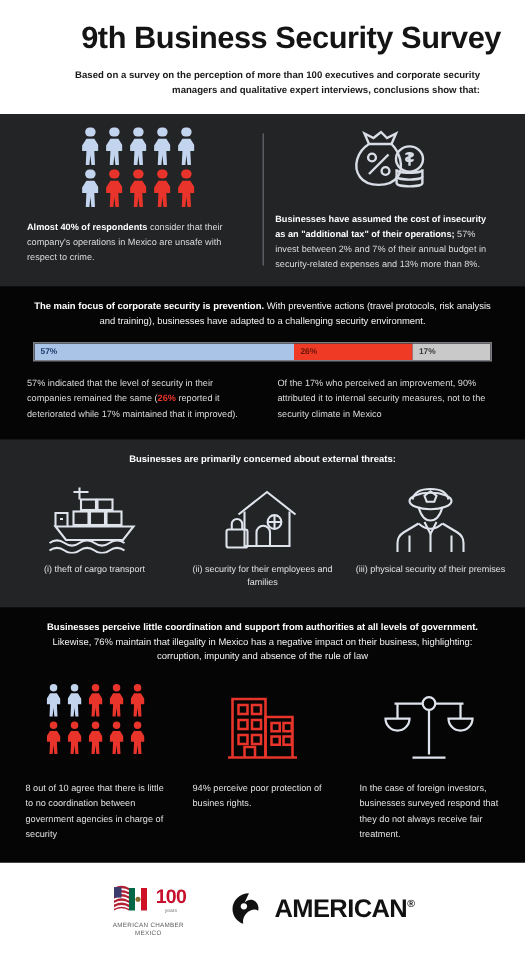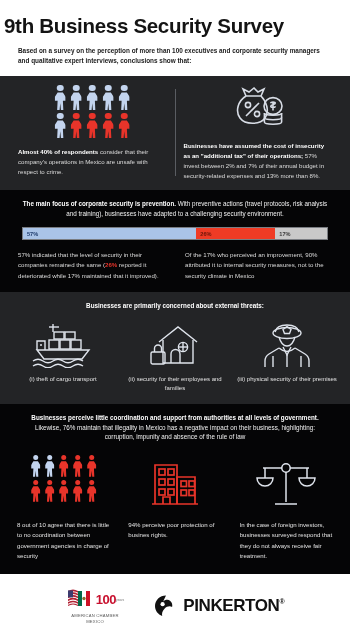--- a/index.html
+++ b/index.html
@@ -14,22 +14,22 @@
     width: 350px; height: 638px;
     position: relative;
     background: #111214;
     display: flex; flex-direction: column;
   }
 
   
   .header {
     background: #ffffff;
     color: #111111;
-    padding: 14px 16px 11px 4px;
-    text-align: left;
+    padding: 14px 16px 11px 24px;
+    text-align: right;
     flex: 0 0 auto;
   }
   .header h1 {
     font-size: 20.5px;
     line-height: 1.14;
     font-weight: bold;
     letter-spacing: -0.3px;
     color: #141414;
   }
   .header .subtitle {
@@ -159,21 +159,21 @@
   .footer {
     background: #ffffff; flex: 1 1 auto;
     display: flex; align-items: center; justify-content: center; gap: 30px;
   }
   .amcham { display: flex; flex-direction: column; align-items: center; gap: 2px; }
   .amcham-top { display: flex; align-items: center; gap: 4px; }
   .amcham-cap {
     font-size: 4.2px; color: #5b5b5b; text-align: center; line-height: 1.35;
     letter-spacing: 0.2px;
   }
-  .hundred { display: flex; flex-direction: row; align-items: center; }
+  .hundred { display: flex; flex-direction: column; align-items: center; }
   .hundred-num {
     font-size: 13px; font-weight: bold; color: #c8102e; line-height: 1;
     letter-spacing: -0.5px;
   }
   .hundred-sub { font-size: 3.4px; color: #7a7a7a; margin-top: 1px; }
   .pinkerton { display: flex; align-items: center; gap: 5px; }
   .pink-word {
     font-size: 17px; font-weight: bold; color: #111111; letter-spacing: -0.4px;
   }
   .pink-reg { font-size: 7px; vertical-align: super; font-weight: bold; }
@@ -485,19 +485,19 @@
         <span>MEXICO</span>
       </div>
     </div>
 
     <div class="pinkerton">
       <svg width="24" height="24" viewBox="0 0 24 24">
         <path d="M12 1.5 C5.8 1.5 1 6.3 1 12 c0 4.6 3 8.5 7.2 9.9 -0.6 -2.2 0.2 -5.1 2.3 -7.2 2.4 -2.4 5.6 -3 7.6 -1.6 0.6 -2.2 -0.1 -4.6 -1.8 -6.1 C14.3 5.2 11 5.6 9 7.8" fill="#111111"></path>
         <circle cx="8.6" cy="10.2" r="2.1" fill="#ffffff"></circle>
       </svg>
       <div class="pink-word">
-        <span>PINKERTON</span><span class="pink-reg">®</span>
+        <span>AMERICAN</span><span class="pink-reg">®</span>
       </div>
     </div>
 
   </div>
 
 </div>
 
 </body></html>

